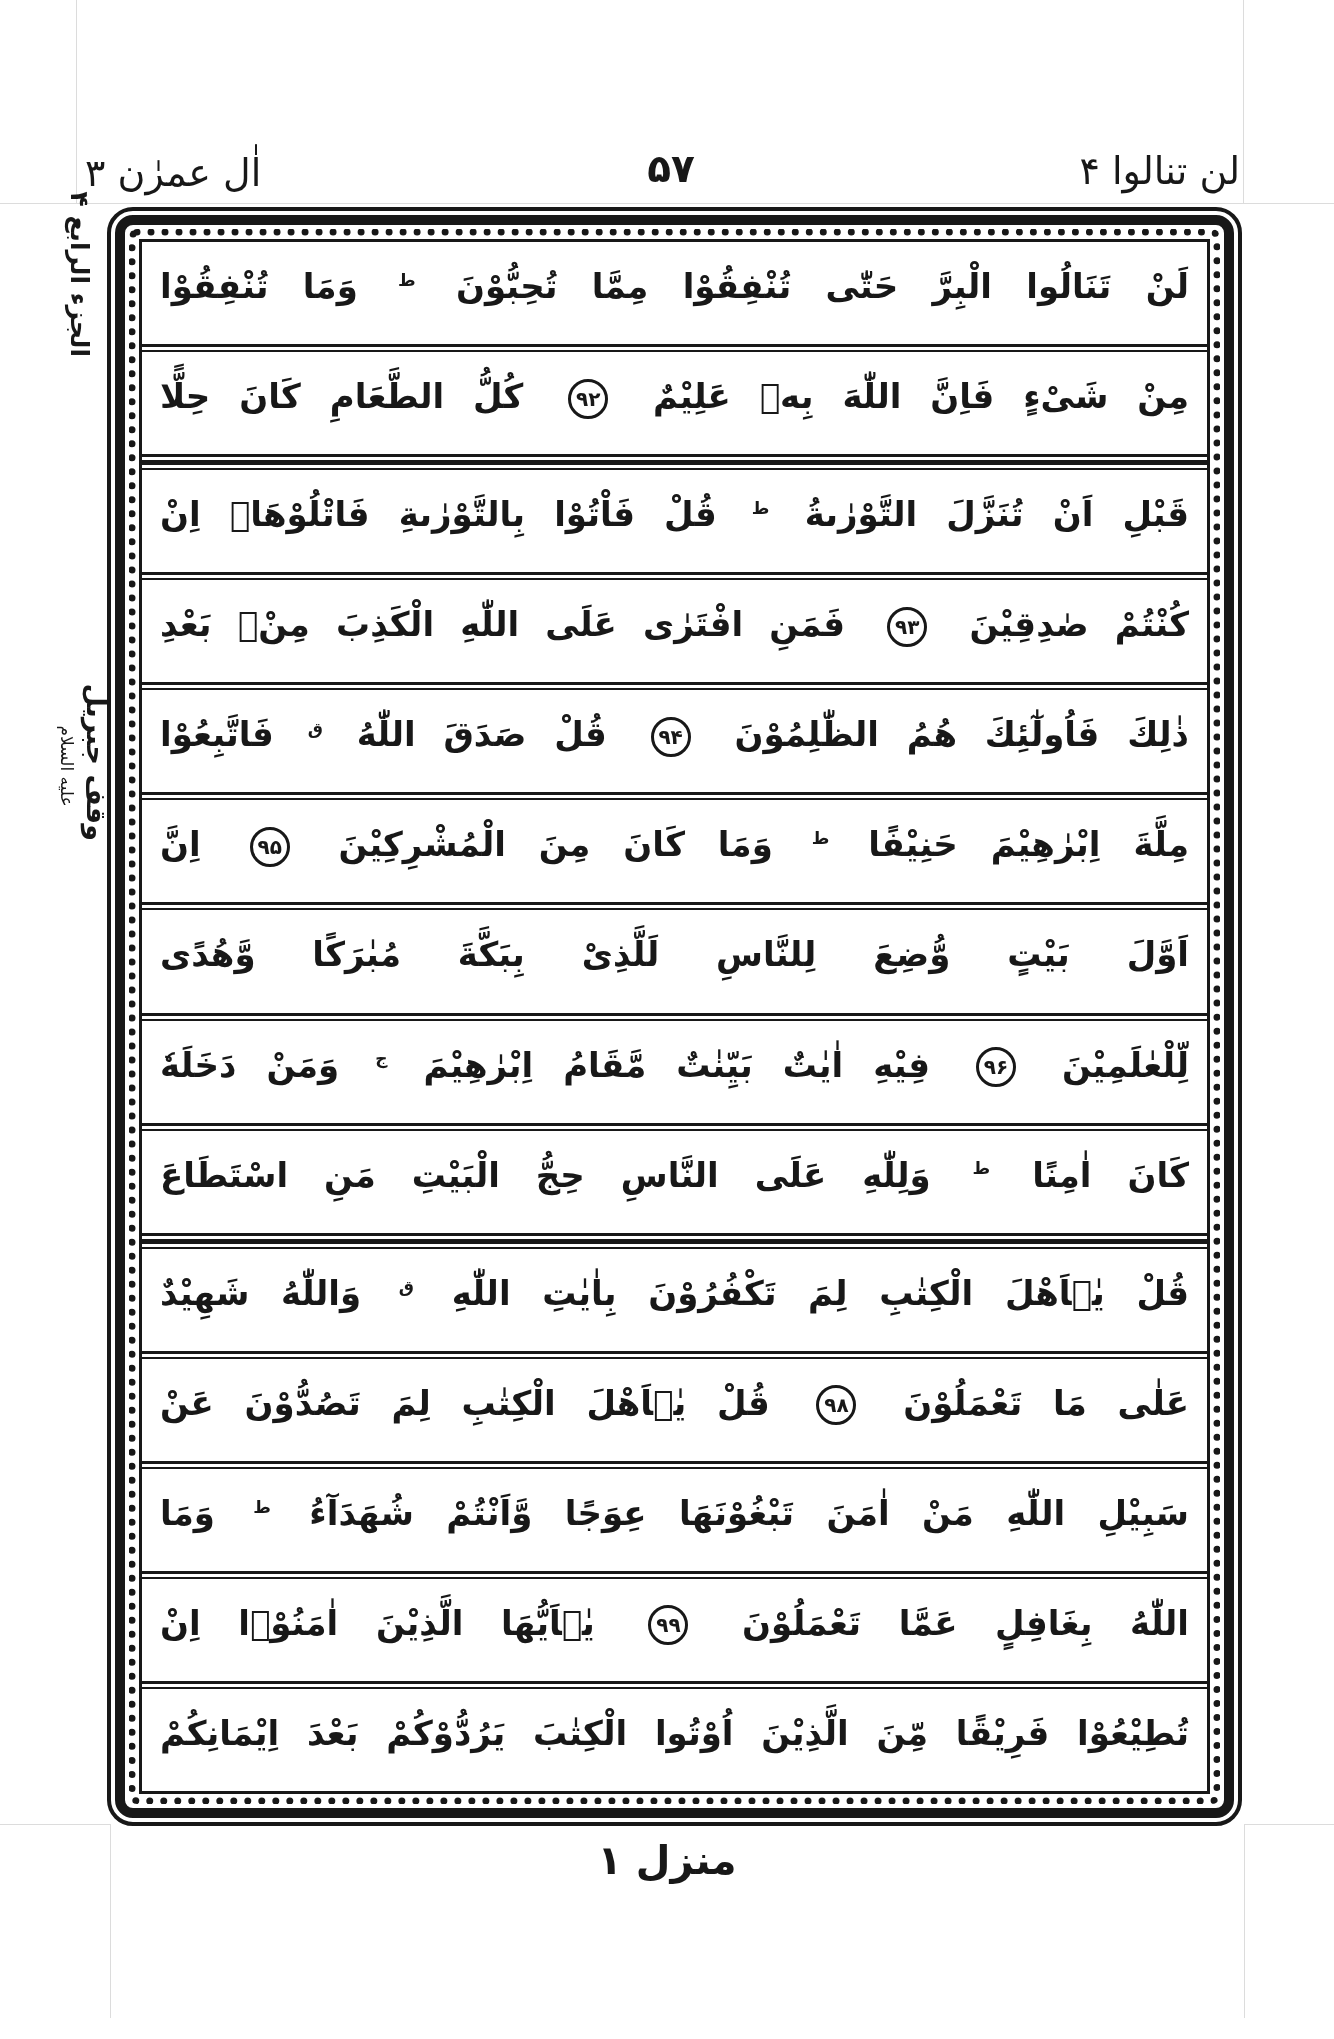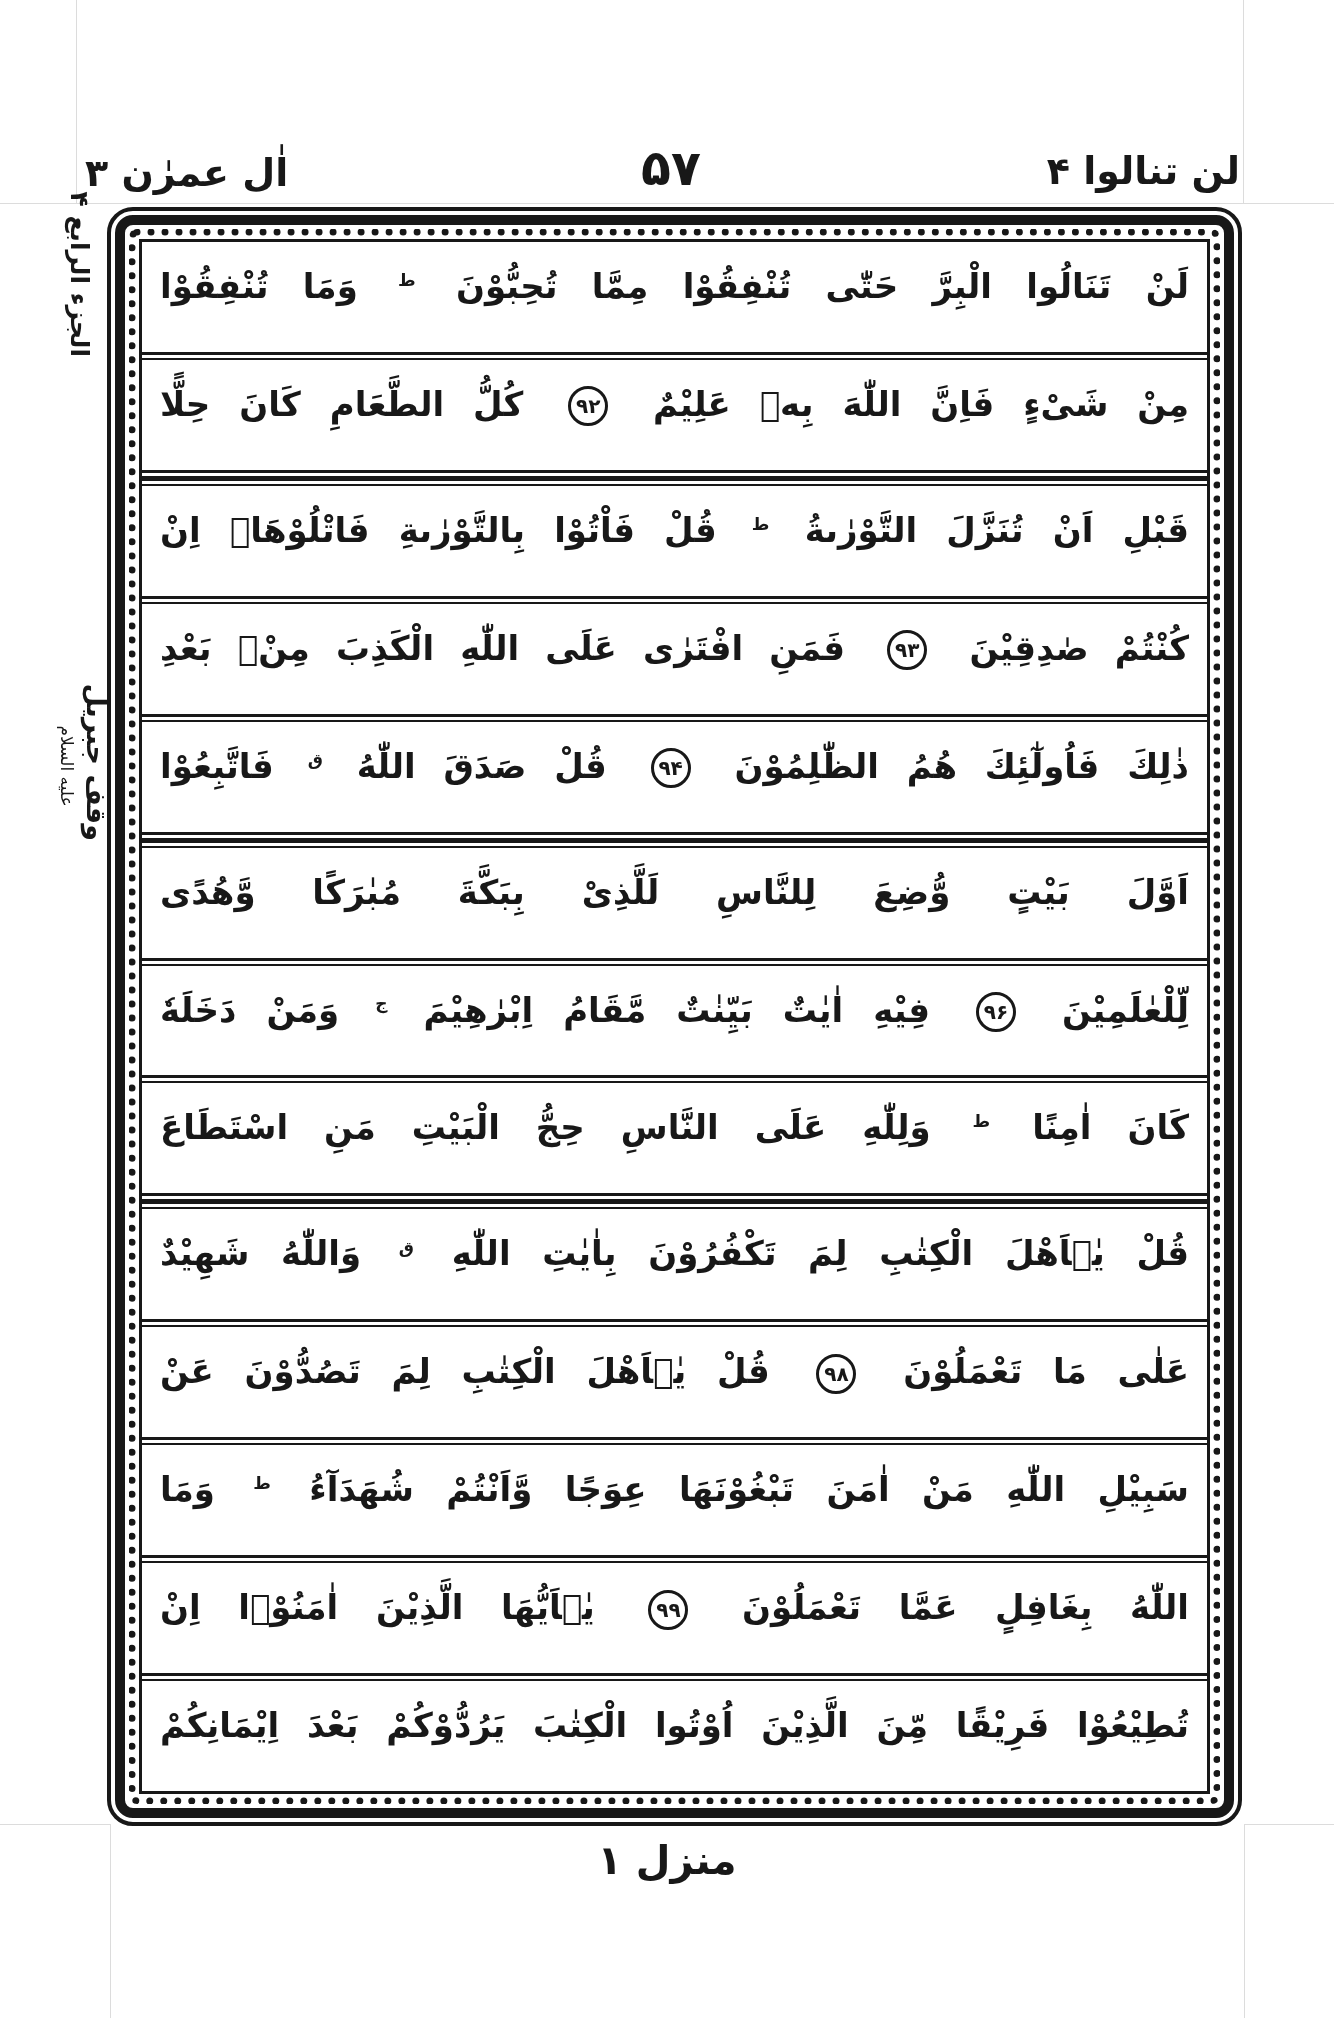--- a/index.html
+++ b/index.html
@@ -8,24 +8,24 @@
     width:1334px;height:2039px;
     background:#ffffff;
     font-family:"DejaVu Sans", sans-serif;
     color:#181818;
     overflow:hidden;
   }
   
   .scanline{position:absolute;background:#dcdcdc;}
 
   
-  .hdr{position:absolute;direction:rtl;white-space:nowrap;font-weight:700;color:#181818;}
+  .hdr{position:absolute;direction:rtl;white-space:nowrap;font-weight:400;color:#181818;}
   .hdr-right{top:146px;right:94px;font-size:38px;line-height:50px;}
   .hdr-left{top:148px;left:85px;font-size:38px;line-height:50px;}
-  .hdr-num{top:140px;left:571px;width:200px;text-align:center;font-size:49px;line-height:58px;font-weight:700;}
+  .hdr-num{top:140px;left:571px;width:200px;text-align:center;font-size:39px;line-height:58px;font-weight:700;}
 
   
   .margin-note{position:absolute;direction:rtl;text-align:center;font-weight:700;white-space:nowrap;}
   .note-juz{left:9px;top:267px;width:140px;height:40px;transform:rotate(90deg);font-size:25px;line-height:40px;}
   .note-waqf{left:7px;top:734px;width:150px;height:64px;transform:rotate(90deg);}
   .note-waqf .main{font-size:27px;line-height:36px;font-weight:700;}
   .note-waqf .sub{font-size:17px;line-height:22px;font-weight:400;}
 
   
   .frame{position:absolute;left:107px;top:207px;width:1135px;height:1619px;box-sizing:border-box;}
@@ -108,20 +108,21 @@
               <div class="qsep"></div>
               <div class="qrow"><span>مِنْ شَیْءٍ فَاِنَّ اللّٰهَ بِهٖ عَلِیْمٌ</span> <span class="ayah-badge">۹۲</span> <span>كُلُّ الطَّعَامِ كَانَ حِلًّا</span> </div>
               <div class="qsep"></div>
               <div class="qsep"></div>
               <div class="qrow"><span>قَبْلِ اَنْ تُنَزَّلَ التَّوْرٰىةُ</span> <span class="waqf-mark">ط</span> <span>قُلْ فَاْتُوْا بِالتَّوْرٰىةِ فَاتْلُوْهَاۤ اِنْ</span> </div>
               <div class="qsep"></div>
               <div class="qrow"><span>كُنْتُمْ صٰدِقِیْنَ</span> <span class="ayah-badge">۹۳</span> <span>فَمَنِ افْتَرٰى عَلَى اللّٰهِ الْكَذِبَ مِنْۢ بَعْدِ</span> </div>
               <div class="qsep"></div>
               <div class="qrow"><span>ذٰلِكَ فَاُولٰٓئِكَ هُمُ الظّٰلِمُوْنَ</span> <span class="ayah-badge">۹۴</span> <span>قُلْ صَدَقَ اللّٰهُ</span> <span class="waqf-mark">ق</span> <span>فَاتَّبِعُوْا</span> </div>
               <div class="qsep"></div>
+              <div class="qrow"><span>مِلَّةَ اِبْرٰهِیْمَ حَنِیْفًا</span> <span class="waqf-mark">ط</span> <span>وَمَا كَانَ مِنَ الْمُشْرِكِیْنَ</span> <span class="ayah-badge">۹۵</span> <span>اِنَّ</span> </div>
               <div class="qsep"></div>
               <div class="qrow"><span>اَوَّلَ بَیْتٍ وُّضِعَ لِلنَّاسِ لَلَّذِیْ بِبَكَّةَ مُبٰرَكًا وَّهُدًى</span> </div>
               <div class="qsep"></div>
               <div class="qrow"><span>لِّلْعٰلَمِیْنَ</span> <span class="ayah-badge">۹۶</span> <span>فِیْهِ اٰیٰتٌ بَیِّنٰتٌ مَّقَامُ اِبْرٰهِیْمَ</span> <span class="waqf-mark">ج</span> <span>وَمَنْ دَخَلَهٗ</span> </div>
               <div class="qsep"></div>
               <div class="qrow"><span>كَانَ اٰمِنًا</span> <span class="waqf-mark">ط</span> <span>وَلِلّٰهِ عَلَى النَّاسِ حِجُّ الْبَیْتِ مَنِ اسْتَطَاعَ</span> </div>
               <div class="qsep"></div>
               <div class="qsep"></div>
               <div class="qrow"><span>قُلْ یٰۤاَهْلَ الْكِتٰبِ لِمَ تَكْفُرُوْنَ بِاٰیٰتِ اللّٰهِ</span> <span class="waqf-mark">ق</span> <span>وَاللّٰهُ شَهِیْدٌ</span> </div>
               <div class="qsep"></div>

